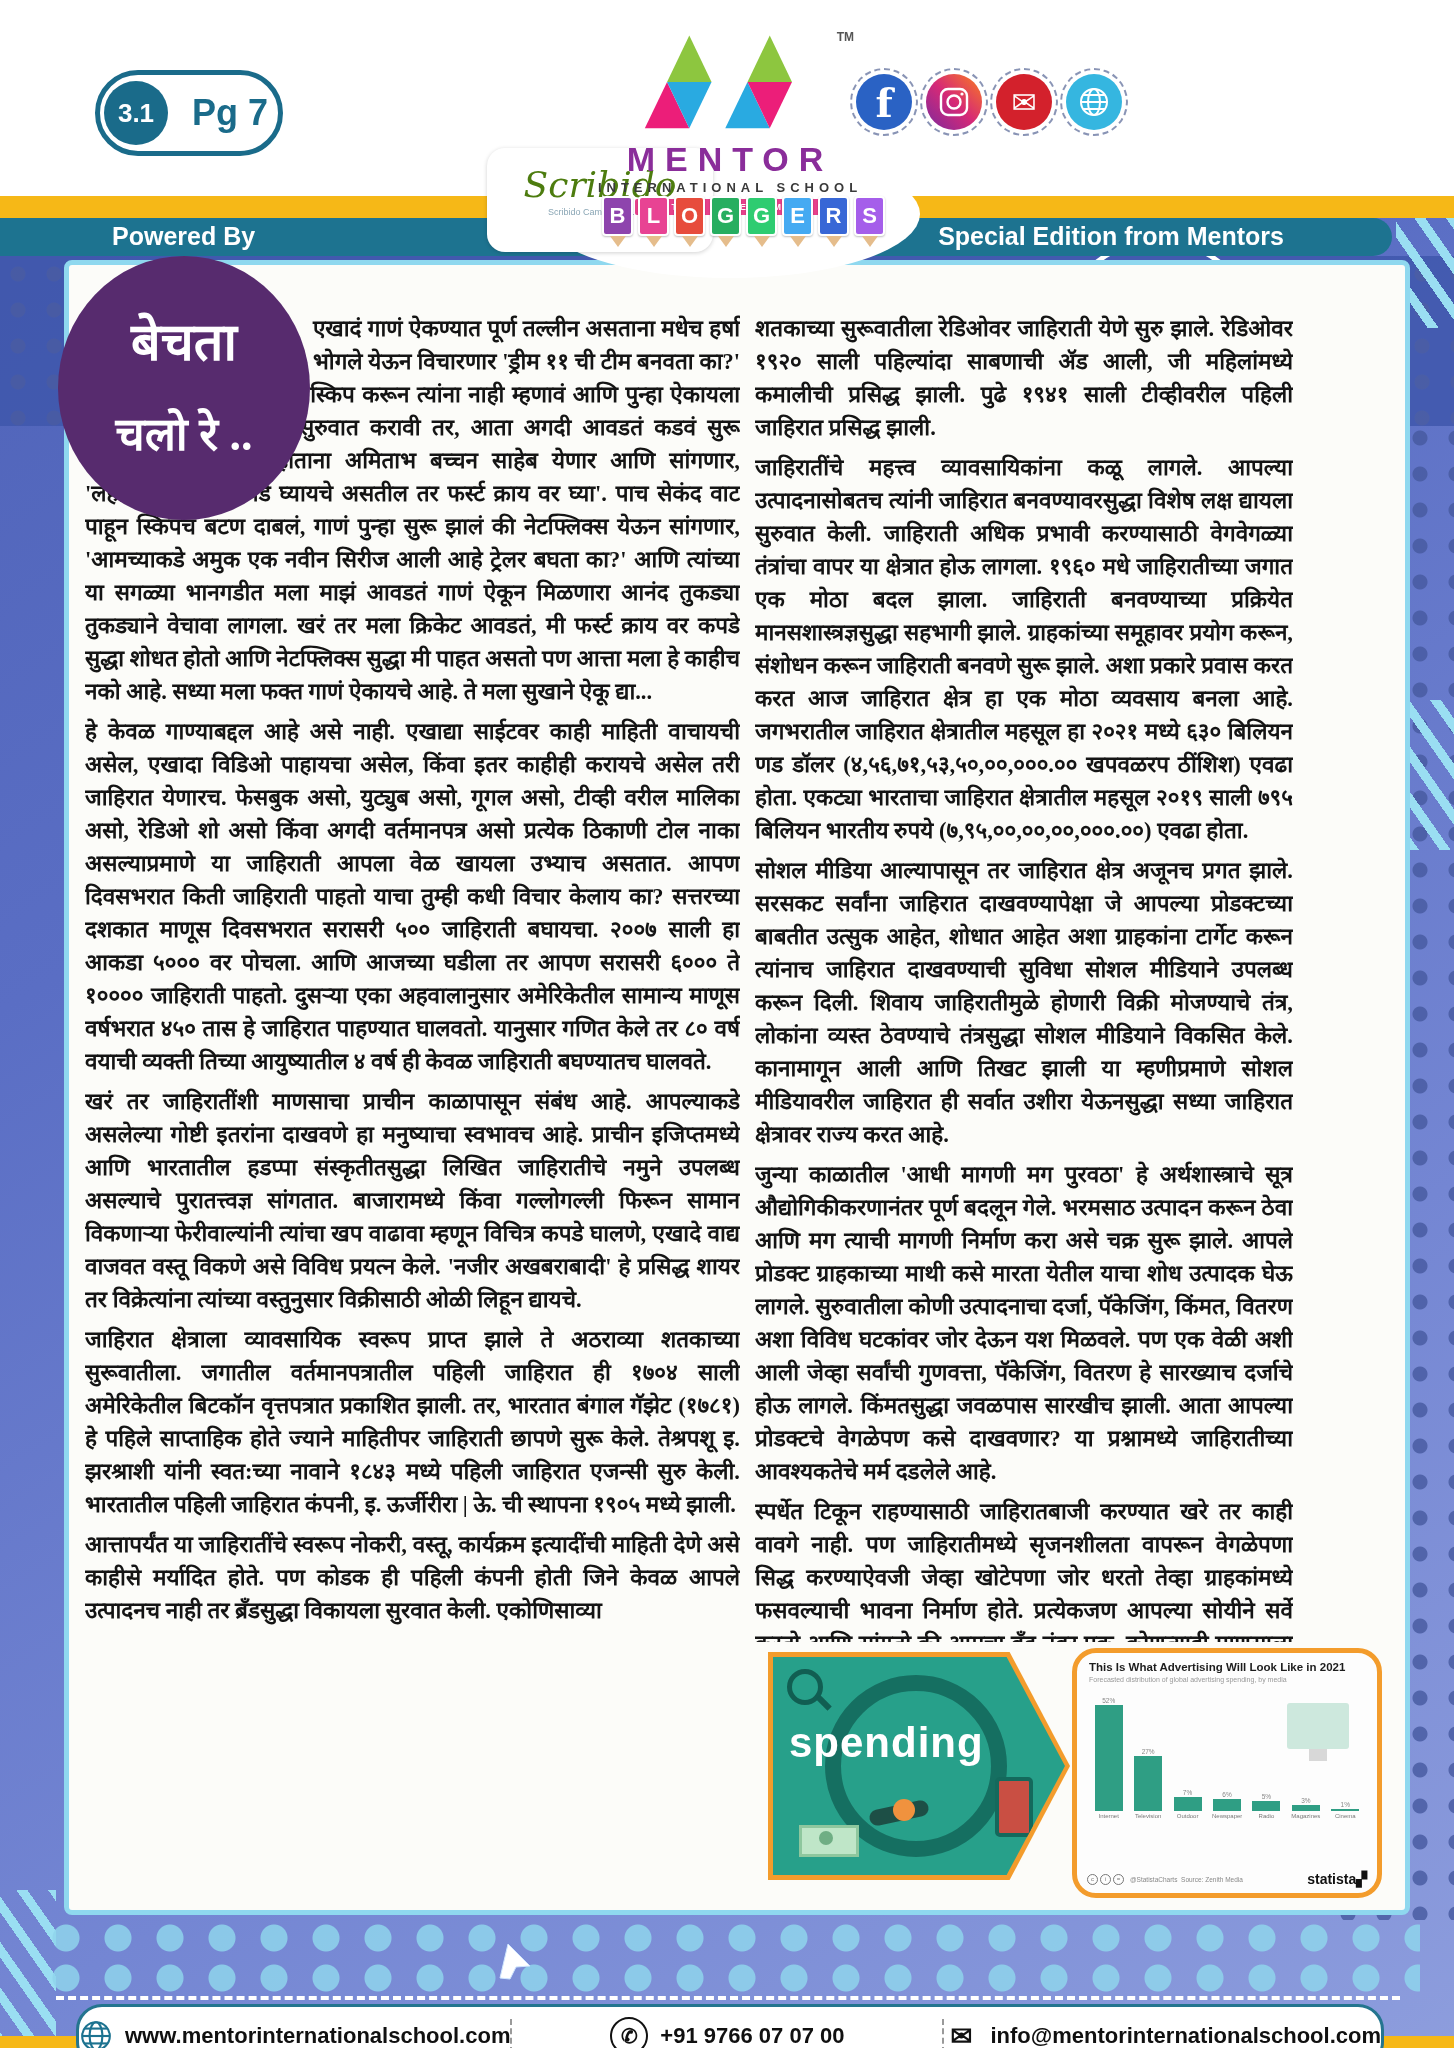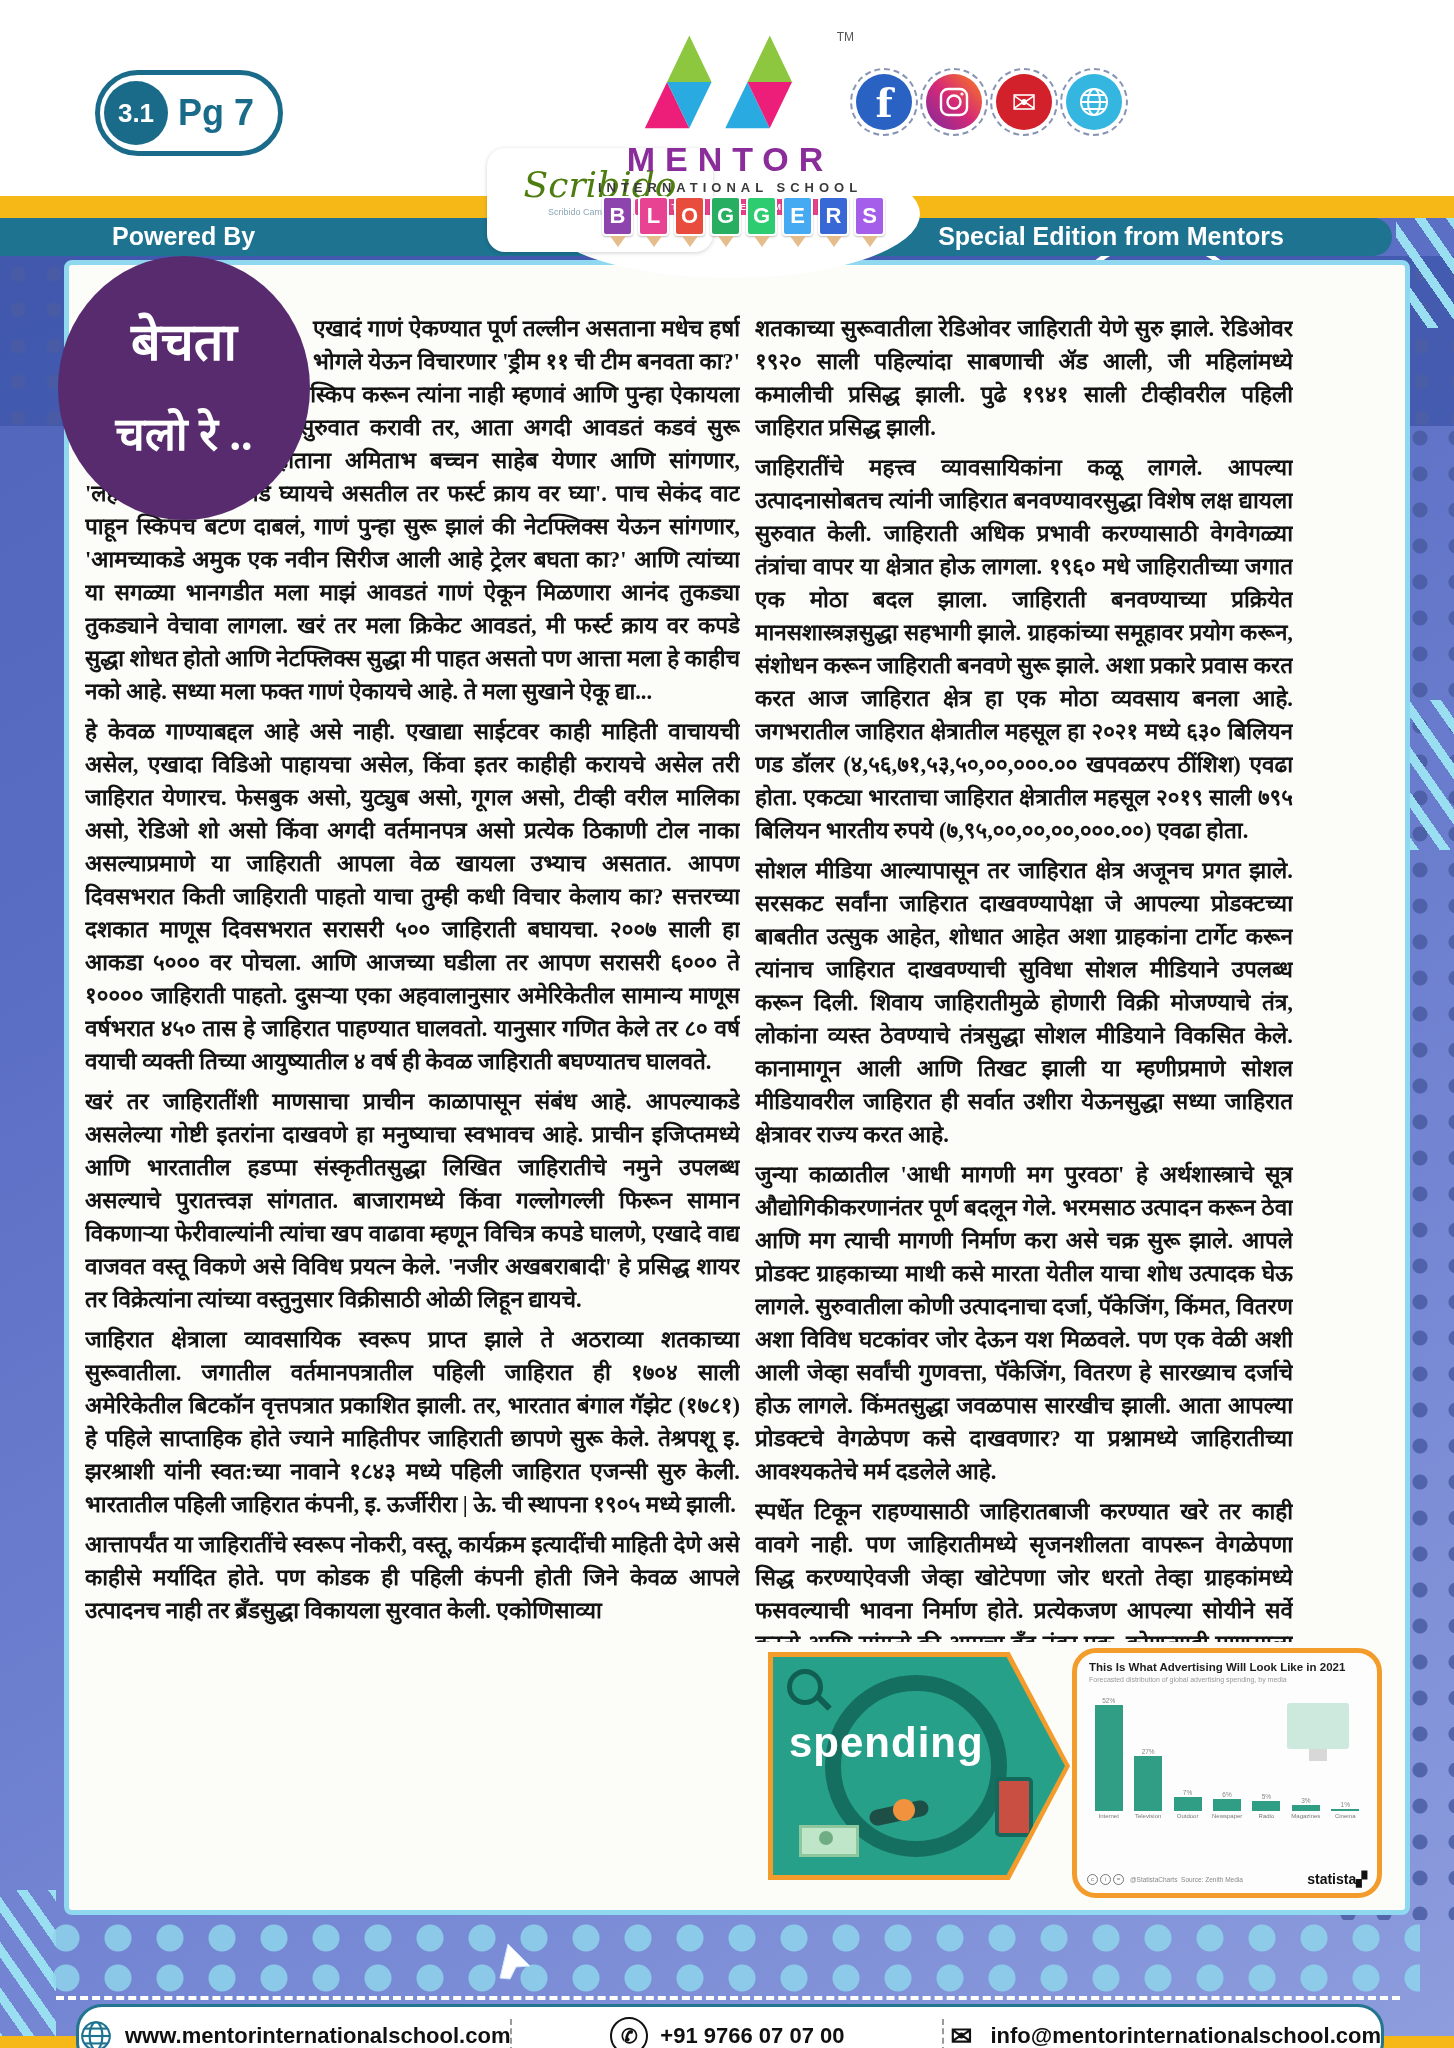--- a/index.html
+++ b/index.html
@@ -15,24 +15,24 @@
   .special-label{position:absolute;right:170px;top:222px;color:#fff;font-size:25px;font-weight:bold;}
   .scribido-card{position:absolute;left:487px;top:148px;width:226px;height:104px;background:#fff;
                  border-radius:18px;box-shadow:0 1px 4px rgba(0,0,0,.18);text-align:center;z-index:6;}
   .scribido-word{font-family:"DejaVu Serif",serif;font-style:italic;font-weight:normal;
                  font-size:36px;color:#4d7c0f;margin-top:16px;}
   .scribido-sub{font-size:9px;color:#8aa6b5;margin-top:2px;}
   .badge-pill{position:absolute;left:95px;top:70px;width:178px;height:76px;border:5px solid #1a6b8a;
               border-radius:44px;display:flex;align-items:center;background:#fff;z-index:5;}
   .badge-circle{width:64px;height:64px;border-radius:50%;background:#1a6b8a;color:#fff;
                 display:flex;align-items:center;justify-content:center;font-size:26px;font-weight:bold;margin-left:4px;}
-  .badge-page{color:#1a6b8a;font-size:36px;font-weight:bold;margin-left:10px;}
+  .badge-page{color:#1a6b8a;font-size:36px;font-weight:bold;margin-left:24px;}
   
   .logo-wrap{position:absolute;left:560px;top:28px;width:340px;text-align:center;z-index:7;}
-  .logo-tm{position:absolute;right:46px;top:2px;font-size:12px;color:#555;font-weight:normal;}
+  .logo-tm{position:absolute;right:46px;top:2px;font-size:12px;color:#555;font-weight:bold;}
   .logo-name{color:#8a2d9a;font-size:34px;font-weight:bold;letter-spacing:10px;margin-top:2px;}
   .logo-school{color:#3a3a3a;font-size:13px;font-weight:bold;letter-spacing:5px;margin-top:1px;}
   .logo-campus{display:inline-block;background:#e8418c;color:#fff;font-size:9px;font-weight:bold;
                letter-spacing:3px;padding:3px 14px;margin-top:4px;border-radius:2px;}
   .bloggers-bubble{position:absolute;left:540px;top:150px;width:380px;height:128px;background:#fff;
                    border-radius:50%;z-index:5;}
   .bloggers-row{position:absolute;left:602px;top:196px;display:flex;gap:5px;z-index:8;}
   .pencil{display:flex;flex-direction:column;align-items:center;}
   .pencil-tile{width:27px;height:36px;border-radius:4px;color:#fff;font-weight:bold;font-size:22px;
                display:flex;align-items:center;justify-content:center;border:2px solid #fff;box-shadow:0 1px 2px rgba(0,0,0,.25);}

